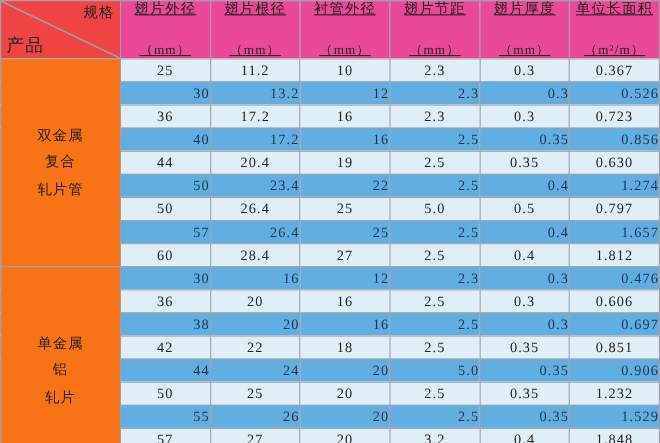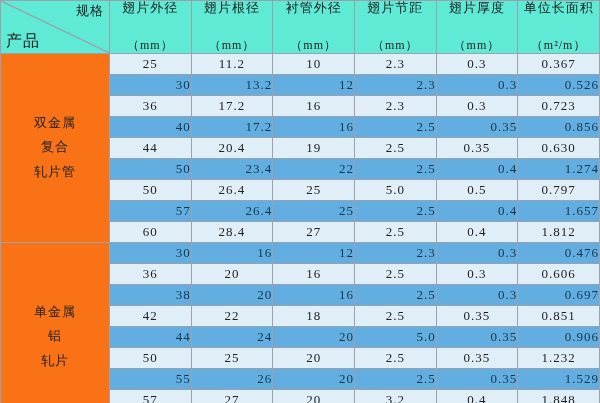--- a/index.html
+++ b/index.html
@@ -31,21 +31,21 @@
     padding: 0;
     text-align: center;
     vertical-align: middle;
     font-weight: normal;
     font-size: 13px;
     color: #222222;
     letter-spacing: 1px;
   }
   
   .corner {
-    background: #5eead4;
+    background: #ef4444;
     position: relative;
     width: 108px;
     height: 36px;
     overflow: hidden;
   }
   .corner .diag {
     position: absolute;
     left: 0;
     top: 0;
     width: 100%;
@@ -59,24 +59,25 @@
     color: #222;
   }
   .corner .lbl-bot {
     position: absolute;
     left: 5px;
     bottom: 1px;
     font-size: 16px;
     color: #222;
   }
   th.hcell {
-    background: #5eead4;
+    background: #ec4899;
     height: 36px;
     line-height: 1.15;
     font-size: 13px;
+    text-decoration: underline;
   }
   th.hcell .unit {
     display: block;
     font-size: 12px;
     margin-top: 23px;
   }
   
   td.grouplabel {
     background: #f97316;
     font-size: 14px;

